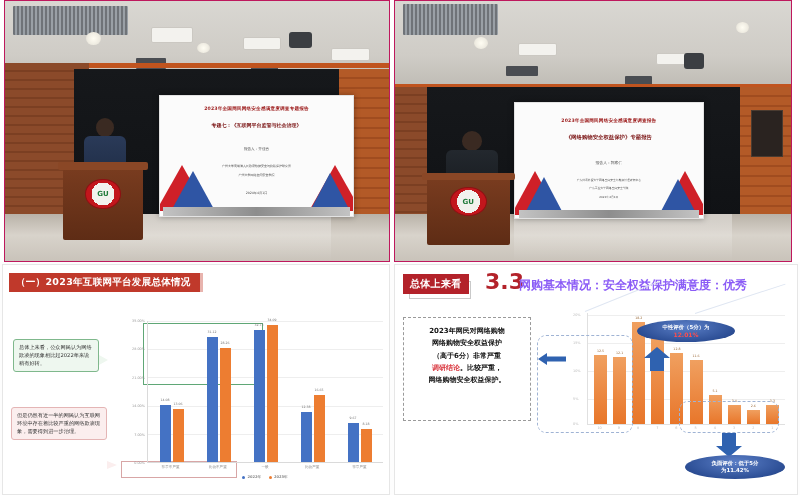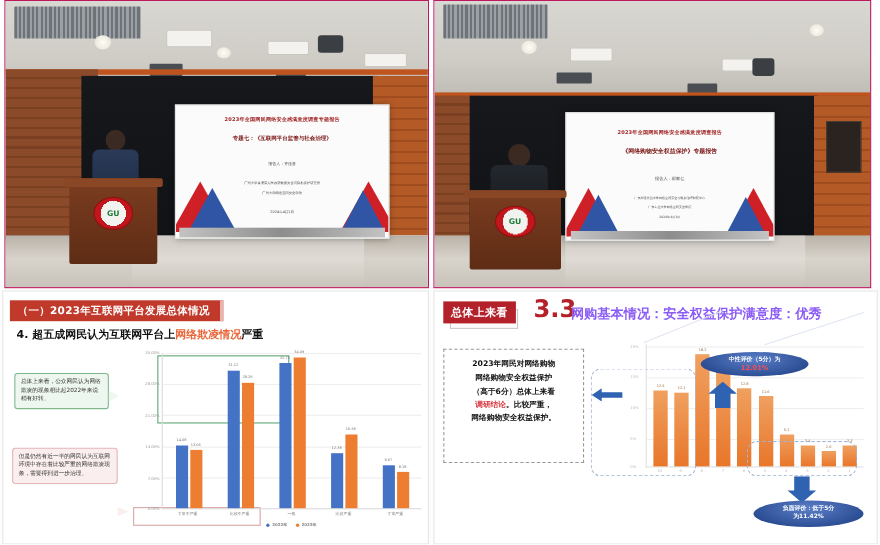--- a/index.html
+++ b/index.html
@@ -280,23 +280,20 @@
       </div>
     </div>
   </div>
 
   <div class="slides-row">
 
     <div class="slide-card left">
       <div class="ribbon-shadow"></div>
       <div class="ribbon">（一）2023年互联网平台发展总体情况</div>
 
-      <div class="l-subtitle">
-        <span>4. 超五成网民认为互联网平台上</span><span class="hl">网络欺凌情况</span><span>严重</span>
-      </div>
 
       <div class="callout green">总体上来看，公众网民认为网络欺凌的现象相比起2022年来说稍有好转。</div>
       <div class="tail" style="left:96px;top:90px;border-top:5px solid transparent;border-bottom:5px solid transparent;border-left:9px solid #eef7ef;"></div>
       <div class="callout pink">但是仍然有近一半的网民认为互联网环境中存在着比较严重的网络欺凌现象，需要得到进一步治理。</div>
       <div class="tail" style="left:104px;top:196px;border-top:4px solid transparent;border-bottom:4px solid transparent;border-left:10px solid #fbeeee;"></div>
 
       <div class="hl-green-box"></div>
       <div class="hl-pink-box"></div>
 
       <div class="chart-box">
@@ -382,21 +379,21 @@
       <div class="r-badge">总体上来看</div>
       <div class="r-num">3.3</div>
       <div class="r-title">网购基本情况：安全权益保护满意度：优秀</div>
 
       <div class="swoosh" style="left:190px;top:46px;width:80px;transform:rotate(-22deg);"></div>
       <div class="swoosh" style="left:300px;top:48px;width:95px;transform:rotate(-18deg);"></div>
 
       <div class="r-textbox">
         <div>2023年网民对网络购物</div>
         <div>网络购物安全权益保护</div>
-        <div>（高于6分）总体上来看</div>
+        <div>（高于6分）非常严重</div>
         <div><span class="red">调研结论</span><span>。比较严重，</span></div>
         <div>网络购物安全权益保护。</div>
       </div>
 
       <svg class="r-arrow-left" viewBox="0 0 28 12">
         <polygon points="0,6 9,0 9,3.5 28,3.5 28,8.5 9,8.5 9,12" fill="#2f62b0"></polygon>
       </svg>
 
       <div class="r-chart">
         <div class="r-yt" style="top:2px;">20%</div>

